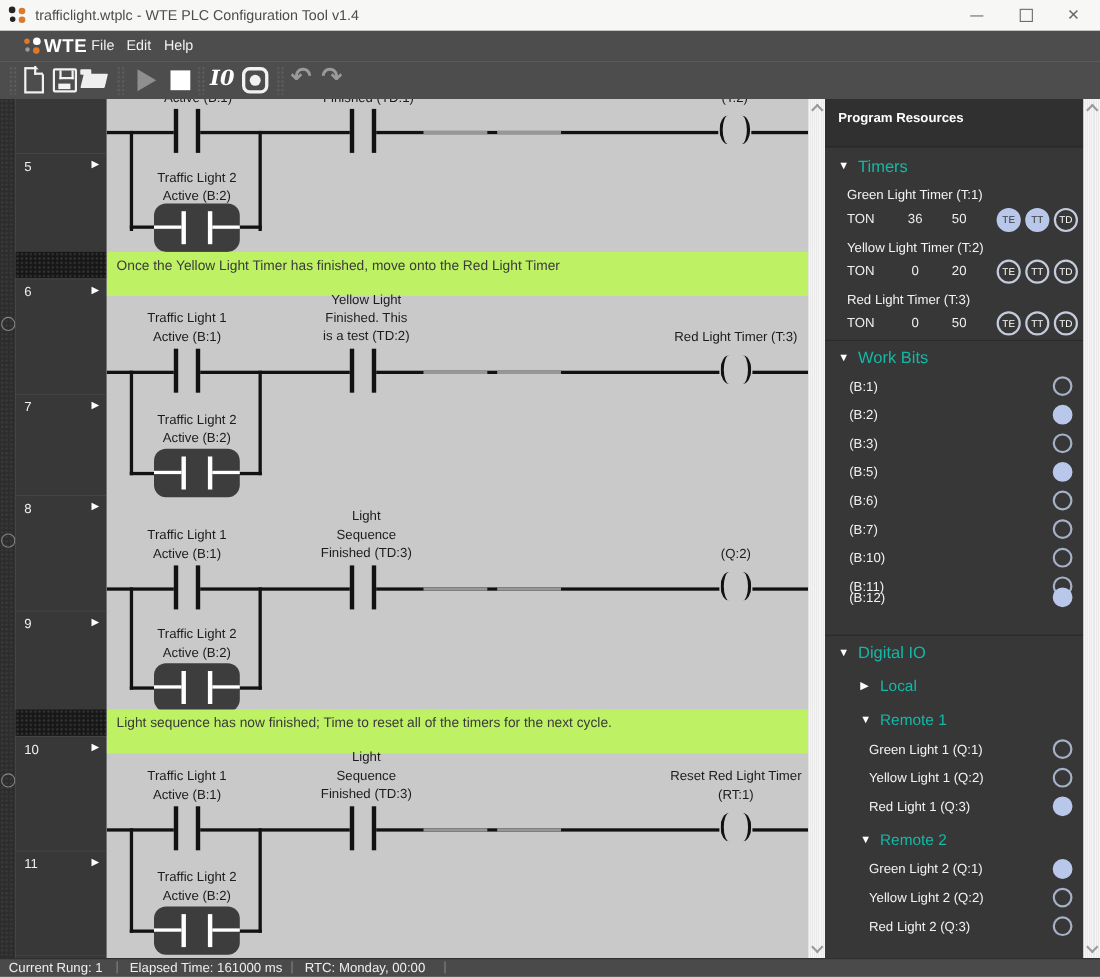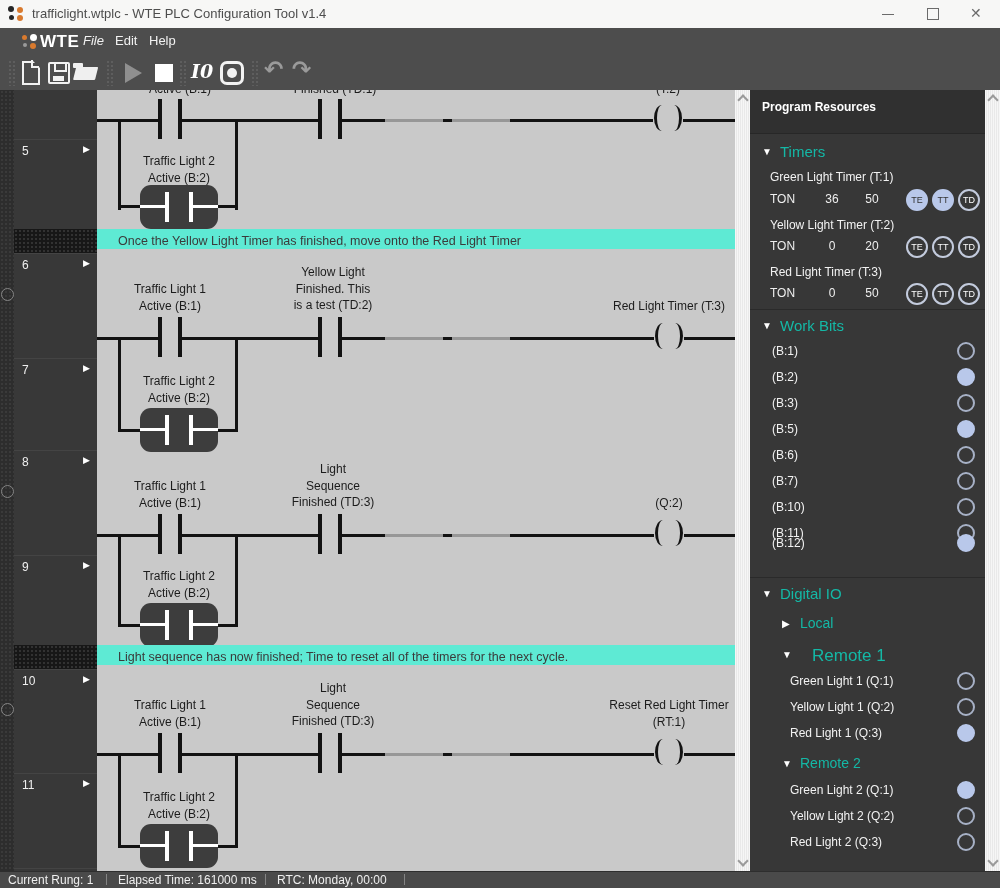--- a/index.html
+++ b/index.html
@@ -24,21 +24,21 @@
   #menubar{position:absolute;left:0;top:28px;width:1000px;height:28px;background:#4d4d4d;}
   #brand{position:absolute;left:22px;top:4px;height:20px;}
   #brand-dots{position:absolute;left:0;top:2px;width:15px;height:16px;}
   #brand-dots i{position:absolute;border-radius:50%;}
   #brand-dots .d1{left:0;top:1px;width:5px;height:5px;background:#d97a2e;}
   #brand-dots .d2{left:8px;top:0;width:7px;height:7px;background:#fff;}
   #brand-dots .d3{left:1px;top:9px;width:4px;height:4px;background:#9a9a9a;}
   #brand-dots .d4{left:8px;top:9px;width:6px;height:6px;background:#d97a2e;}
   #brand-text{position:absolute;left:18px;top:0;font-size:17px;font-weight:bold;color:#fff;letter-spacing:.5px;}
   .menu-item{position:absolute;top:5px;font-size:13px;color:#f2f2f2;}
-  #menu-file{left:83px;font-style:italic;} #menu-edit{left:115px;} #menu-help{left:149px;}
+  #menu-file{left:83px;} #menu-edit{left:115px;} #menu-help{left:149px;}
   
   #toolbar{position:absolute;left:0;top:56px;width:1000px;height:34px;background:#4d4d4d;}
   .tsep{position:absolute;top:4px;width:7px;height:26px;
         background-image:radial-gradient(#5e5e5e 1px,transparent 1.2px);background-size:4px 4px;}
   .tbtn{position:absolute;top:3px;width:28px;height:28px;}
   .ico-new{position:absolute;left:5px;top:2px;width:14px;height:20px;border:2px solid #f2f2f2;background:#4d4d4d;}
   .ico-new::before{content:'';position:absolute;right:-2px;top:-2px;border-style:solid;border-width:0 7px 7px 0;border-color:transparent #4d4d4d transparent transparent;}
   .ico-new::after{content:'';position:absolute;right:-1px;top:0px;width:6px;height:6px;border-left:2px solid #f2f2f2;border-bottom:2px solid #f2f2f2;transform:translate(0,-3px);}
   .ico-save{position:absolute;left:3px;top:3px;width:18px;height:18px;border:2px solid #f2f2f2;border-radius:2px;}
   .ico-save::before{content:'';position:absolute;left:4px;top:0;width:9px;height:6px;border:2px solid #f2f2f2;border-top:none;}
@@ -75,22 +75,22 @@
   .coil::before,.coil::after{content:'';position:absolute;top:1px;width:13px;height:26px;border-radius:50%;}
   .coil::before{left:1px;border-left:3px solid #121212;}
   .coil::after{right:1px;border-right:3px solid #121212;}
   .bv{position:absolute;width:3px;background:#121212;}
   .bh{position:absolute;height:3px;background:#121212;}
   .hlbox{position:absolute;width:78px;height:44px;background:#3d3d3d;border-radius:11px;}
   .hlbox .hw{position:absolute;top:20px;height:3px;background:#fff;}
   .hlbox .hw.l{left:0;width:25px;} .hlbox .hw.r{right:0;width:25px;}
   .hlbox .hb{position:absolute;top:7px;width:4px;height:30px;background:#fff;}
   .hlbox .b1{left:25px;} .hlbox .b2{right:25px;}
-  .comment{position:absolute;left:0;width:638px;height:20px;background:#5eead4;color:#3b3b3b;
-           font-size:12.5px;line-height:24px;padding-left:21px;box-sizing:border-box;
+  .comment{position:absolute;left:0;width:638px;height:40px;background:#bef264;color:#3b3b3b;
+           font-size:12.5px;line-height:24px;padding-left:9px;box-sizing:border-box;
            white-space:nowrap;overflow:hidden;}
   
   .vscroll{position:absolute;top:90px;width:15px;height:781px;background:#f1f1f0;
            background-image:repeating-linear-gradient(90deg,#f6f6f6 0 1px,#e9e9e9 1px 2px);}
   #scroll-ladder{left:735px;} #scroll-side{left:985px;}
   .chev{position:absolute;left:4px;width:6px;height:6px;border-left:2px solid #9a9a9a;border-top:2px solid #9a9a9a;}
   .chev.up{top:6px;transform:rotate(45deg);}
   .chev.down{bottom:6px;transform:rotate(225deg);}
   
   #sidebar{position:absolute;left:750px;top:90px;width:235px;height:781px;background:#373737;overflow:hidden;color:#efefef;}
@@ -435,21 +435,21 @@
     <div class="sec-head" style="top:494px">
       <span class="tri" style="left:12px">▼</span>
       <span class="t" style="left:30px">Digital IO</span>
     </div>
     <div class="sec-head" style="top:524px">
       <span class="tri" style="left:32px">▶</span>
       <span class="t" style="left:50px;font-size:14px">Local</span>
     </div>
     <div class="sec-head" style="top:555px">
       <span class="tri" style="left:32px">▼</span>
-      <span class="t" style="left:62px;font-size:17px">Remote 1</span>
+      <span class="t" style="left:50px;font-size:14px">Remote 1</span>
     </div>
     <div class="bit-row" style="top:578px">
       <span class="bl" style="left:40px">Green Light 1 (Q:1)</span>
       <span class="dot"></span>
       </div>
     <div class="bit-row" style="top:604px">
       <span class="bl" style="left:40px">Yellow Light 1 (Q:2)</span>
       <span class="dot"></span>
       </div>
     <div class="bit-row" style="top:630px">

